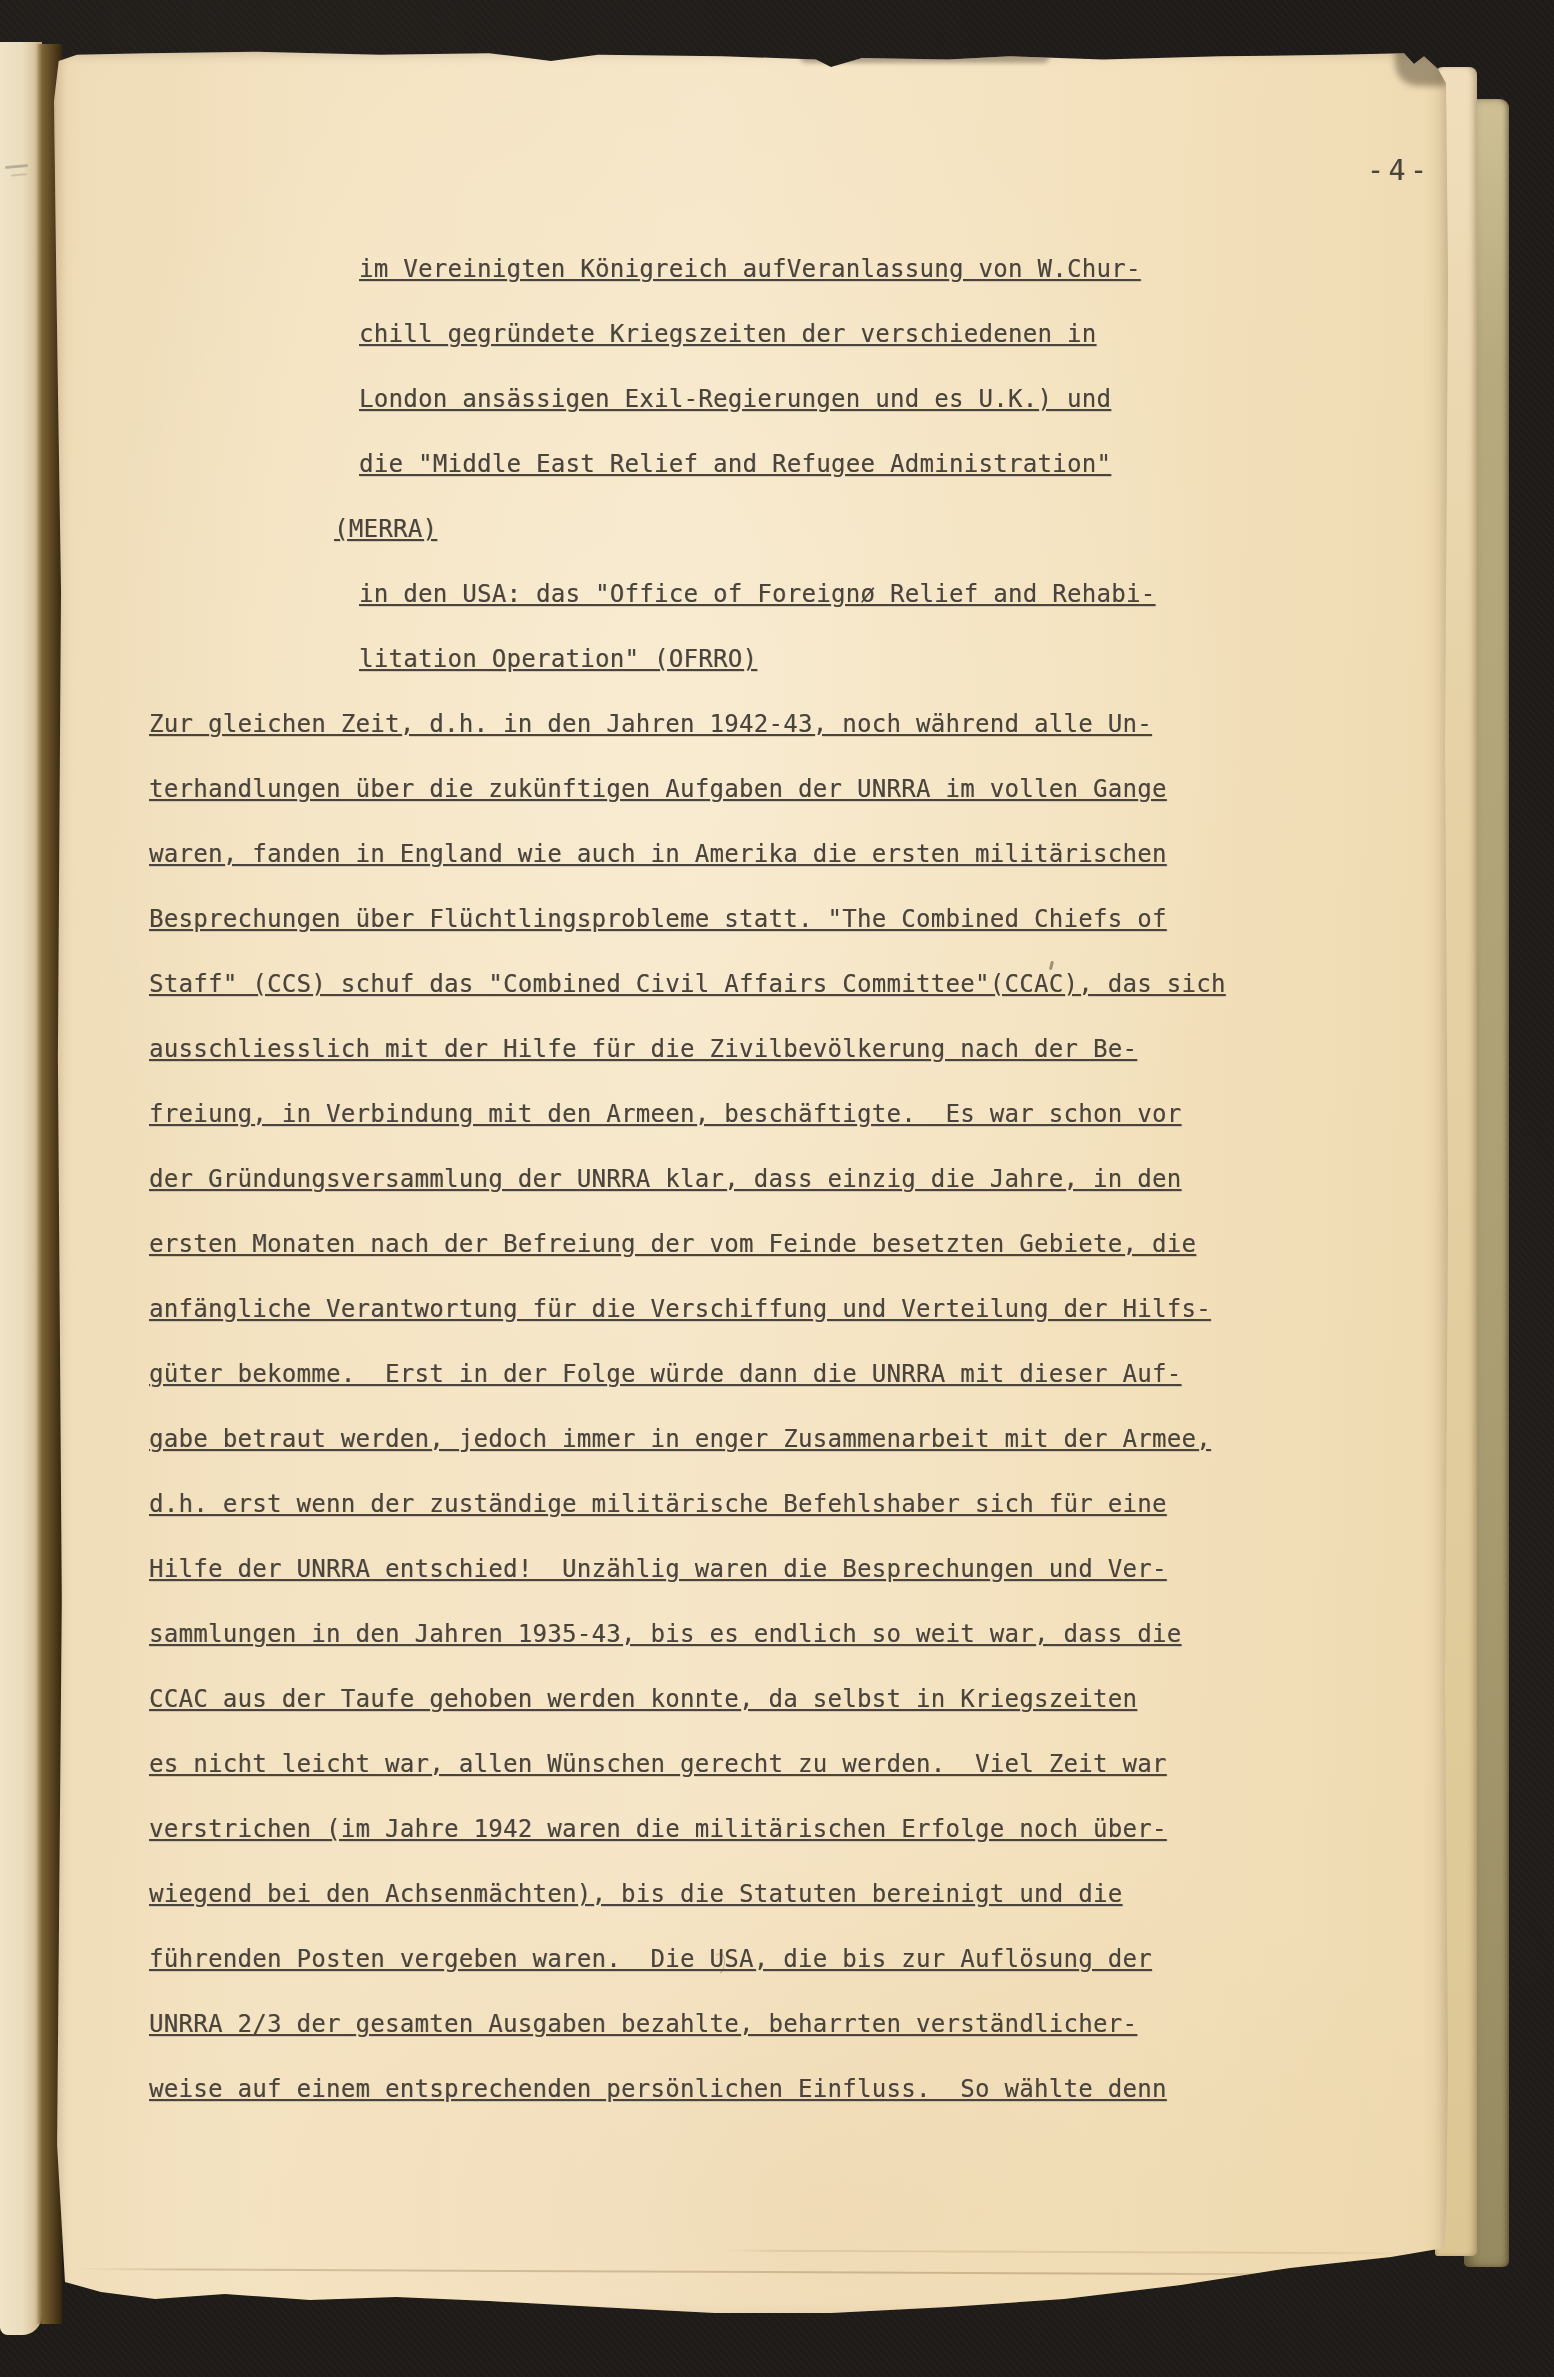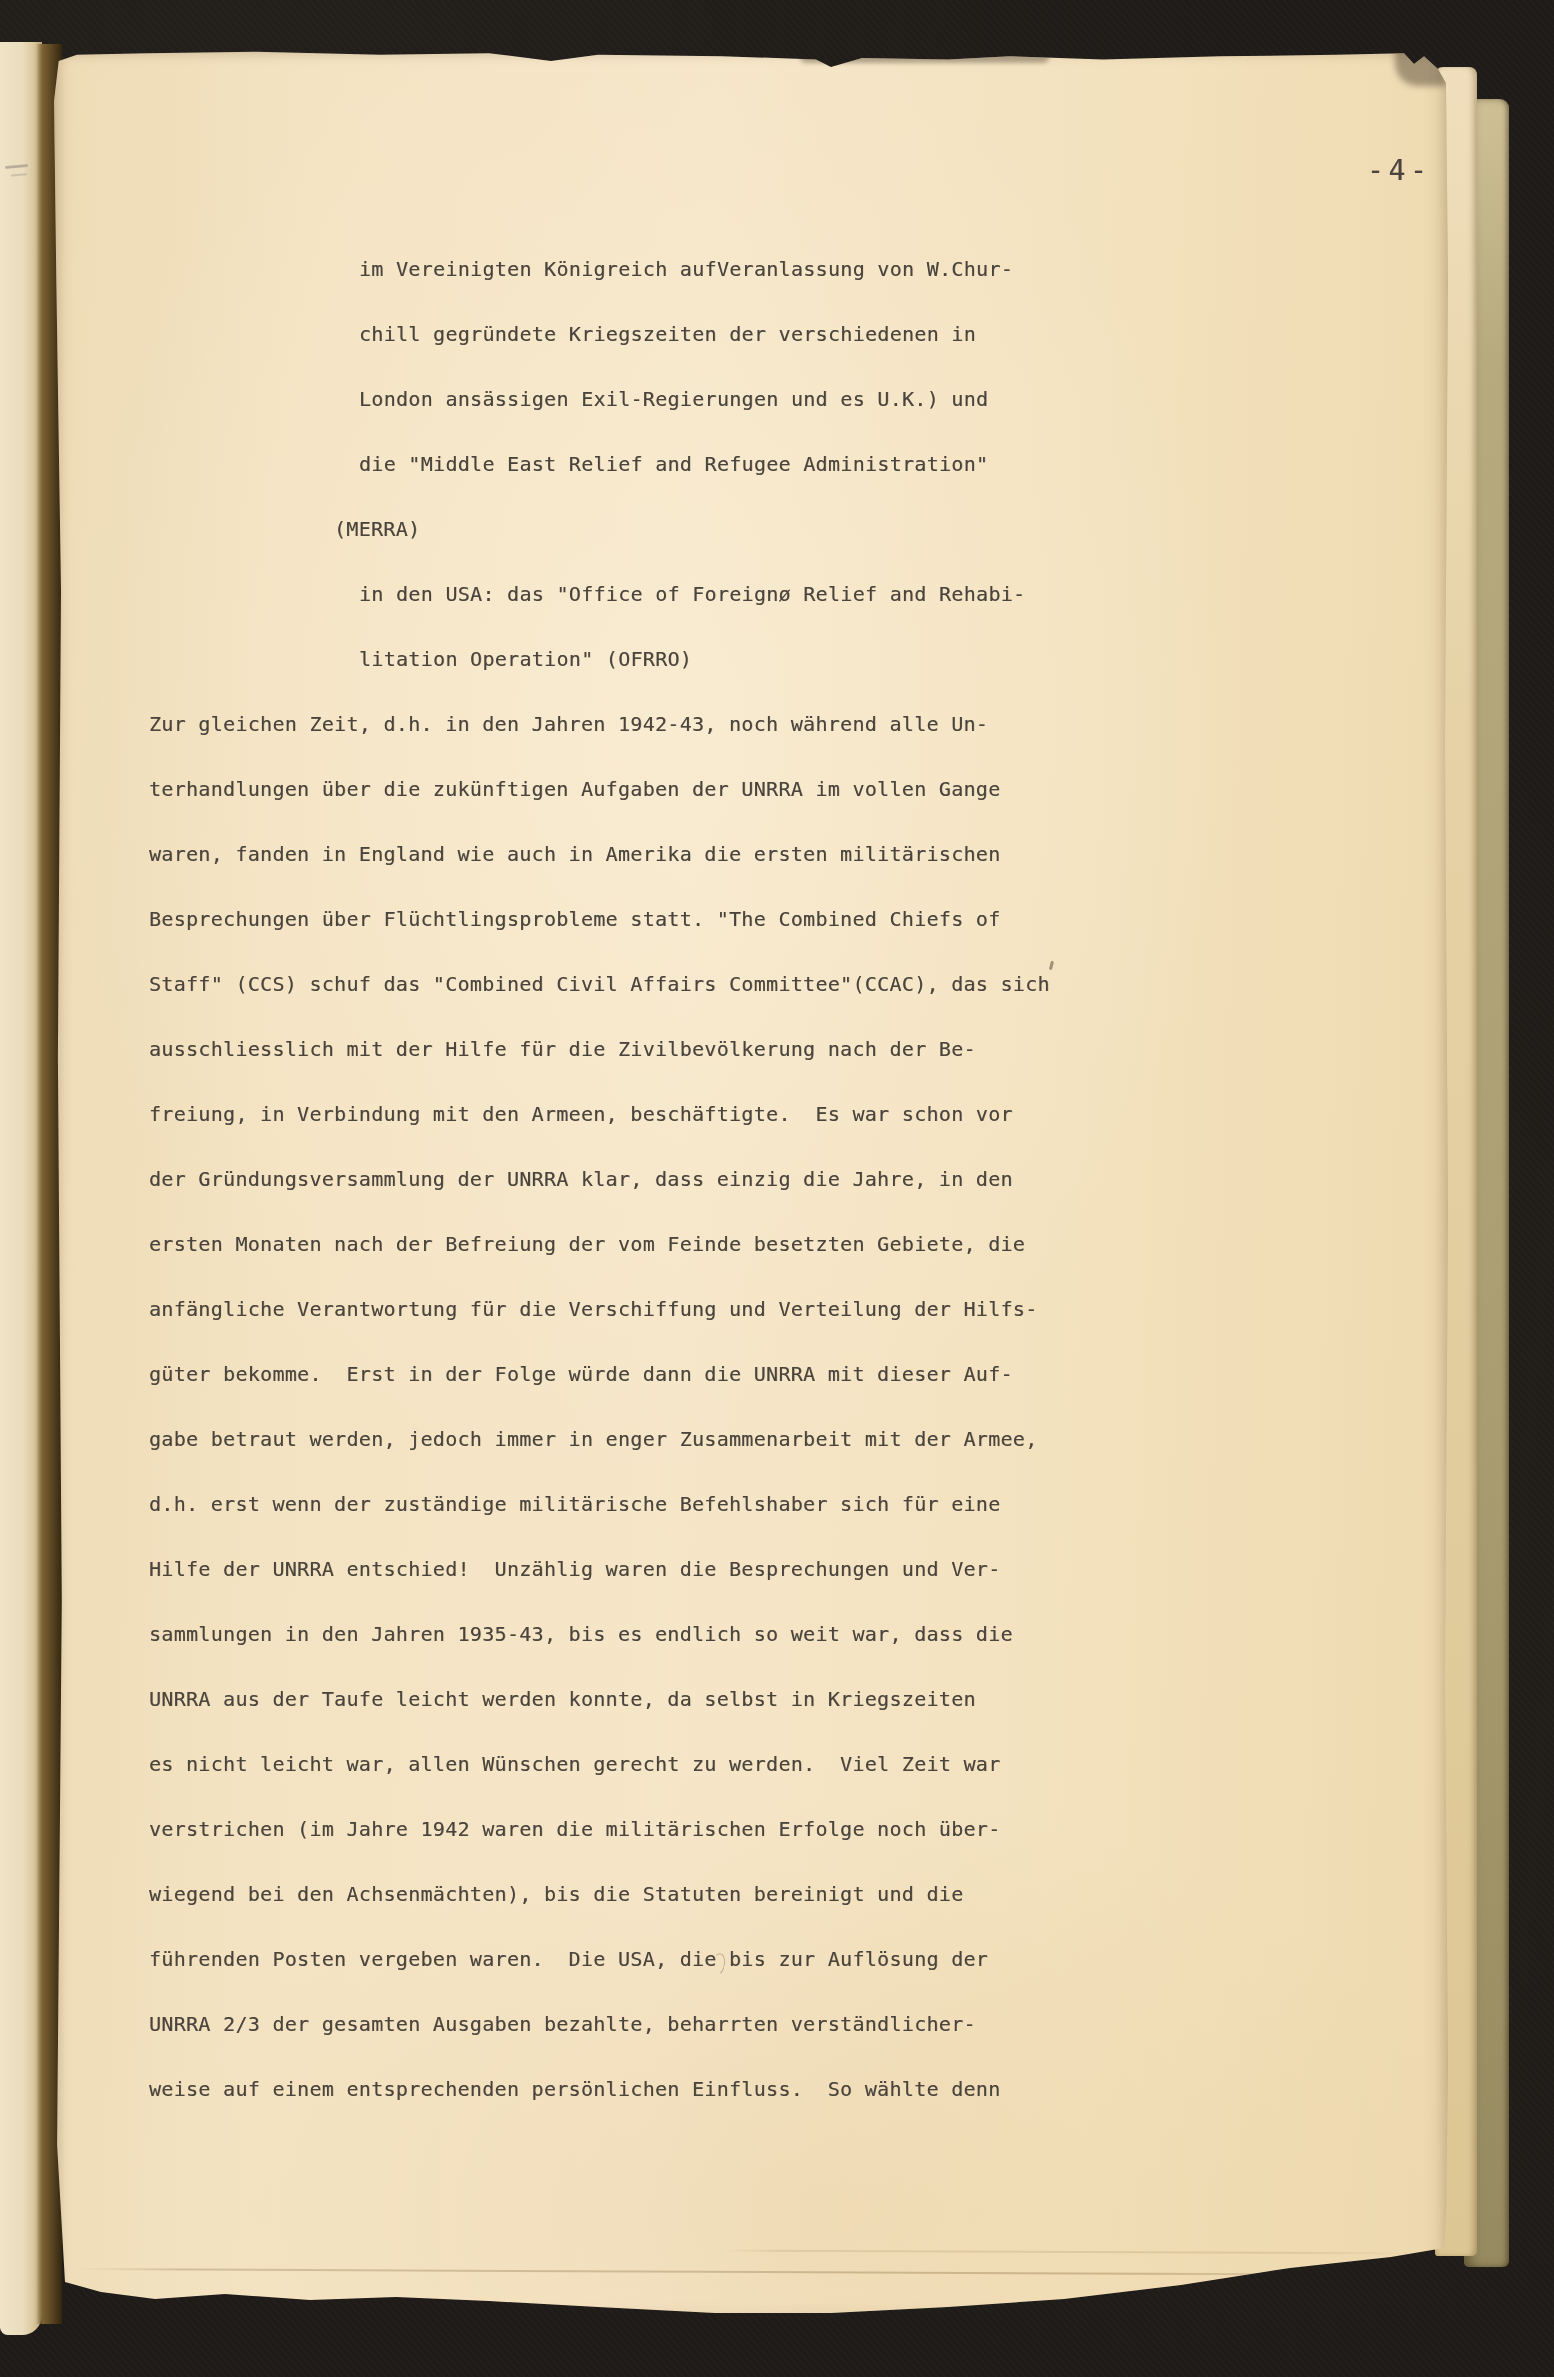--- a/index.html
+++ b/index.html
@@ -96,23 +96,24 @@
     position:absolute;left:1313px;top:107px;
     font-size:28px;letter-spacing:4.7px;color:#4a443c;
     text-shadow:0.4px 0.4px 0.6px rgba(74,68,60,0.45);
     white-space:pre;
   }
   .text-block{
     position:absolute;left:95px;top:190px;width:1352px;
   }
   .line{
     height:65px;line-height:65px;
-    font-size:20px;letter-spacing:0.3px;color:#4a443c;
+    font-size:24px;letter-spacing:0.3px;color:#4a443c;
     text-shadow:0.4px 0.4px 0.6px rgba(74,68,60,0.45);
     white-space:pre;
+    text-decoration:underline;
   }
   .indent{padding-left:210px;}
   .indent-merra{padding-left:185px;}
 </style>
 </head>
 <body>
 
 <div class="stage">
 
   <div class="neighbor-left">
@@ -152,21 +153,21 @@
       <div class="line">ausschliesslich mit der Hilfe für die Zivilbevölkerung nach der Be-</div>
       <div class="line">freiung, in Verbindung mit den Armeen, beschäftigte.  Es war schon vor</div>
       <div class="line">der Gründungsversammlung der UNRRA klar, dass einzig die Jahre, in den</div>
       <div class="line">ersten Monaten nach der Befreiung der vom Feinde besetzten Gebiete, die</div>
       <div class="line">anfängliche Verantwortung für die Verschiffung und Verteilung der Hilfs-</div>
       <div class="line">güter bekomme.  Erst in der Folge würde dann die UNRRA mit dieser Auf-</div>
       <div class="line">gabe betraut werden, jedoch immer in enger Zusammenarbeit mit der Armee,</div>
       <div class="line">d.h. erst wenn der zuständige militärische Befehlshaber sich für eine</div>
       <div class="line">Hilfe der UNRRA entschied!  Unzählig waren die Besprechungen und Ver-</div>
       <div class="line">sammlungen in den Jahren 1935-43, bis es endlich so weit war, dass die</div>
-      <div class="line">UNRRA aus der Taufe leicht werden konnte, da selbst in Kriegszeiten</div>
+      <div class="line">CCAC aus der Taufe gehoben werden konnte, da selbst in Kriegszeiten</div>
       <div class="line">es nicht leicht war, allen Wünschen gerecht zu werden.  Viel Zeit war</div>
       <div class="line">verstrichen (im Jahre 1942 waren die militärischen Erfolge noch über-</div>
       <div class="line">wiegend bei den Achsenmächten), bis die Statuten bereinigt und die</div>
       <div class="line">führenden Posten vergeben waren.  Die USA, die bis zur Auflösung der</div>
       <div class="line">UNRRA 2/3 der gesamten Ausgaben bezahlte, beharrten verständlicher-</div>
       <div class="line">weise auf einem entsprechenden persönlichen Einfluss.  So wählte denn</div>
     </div>
   </div>
 
 </div>

